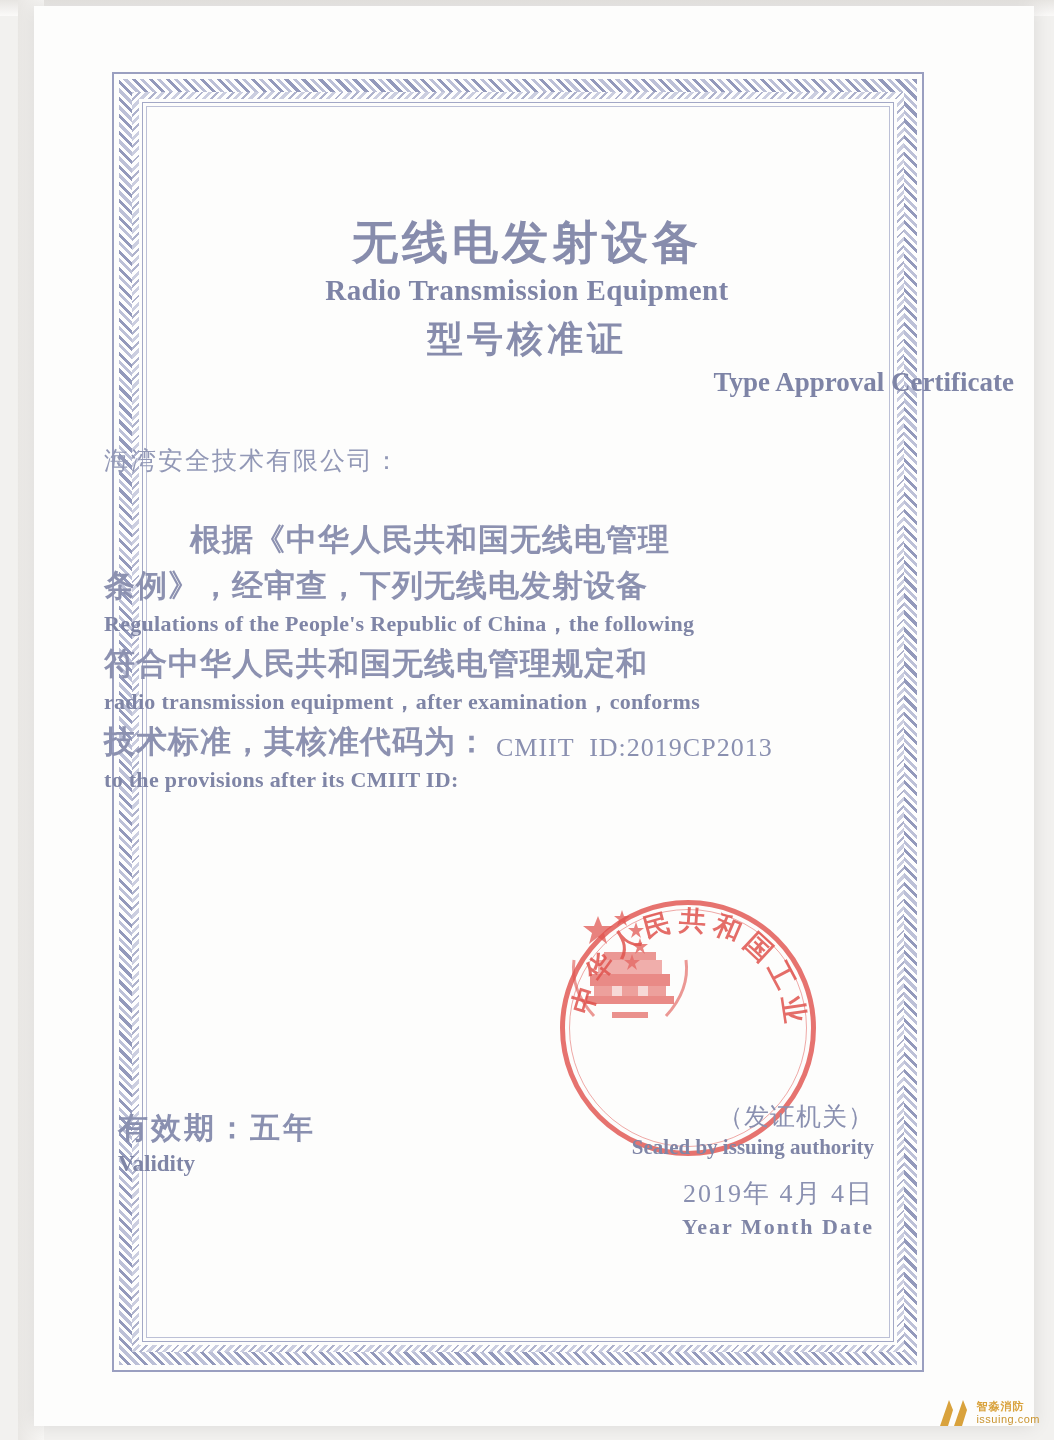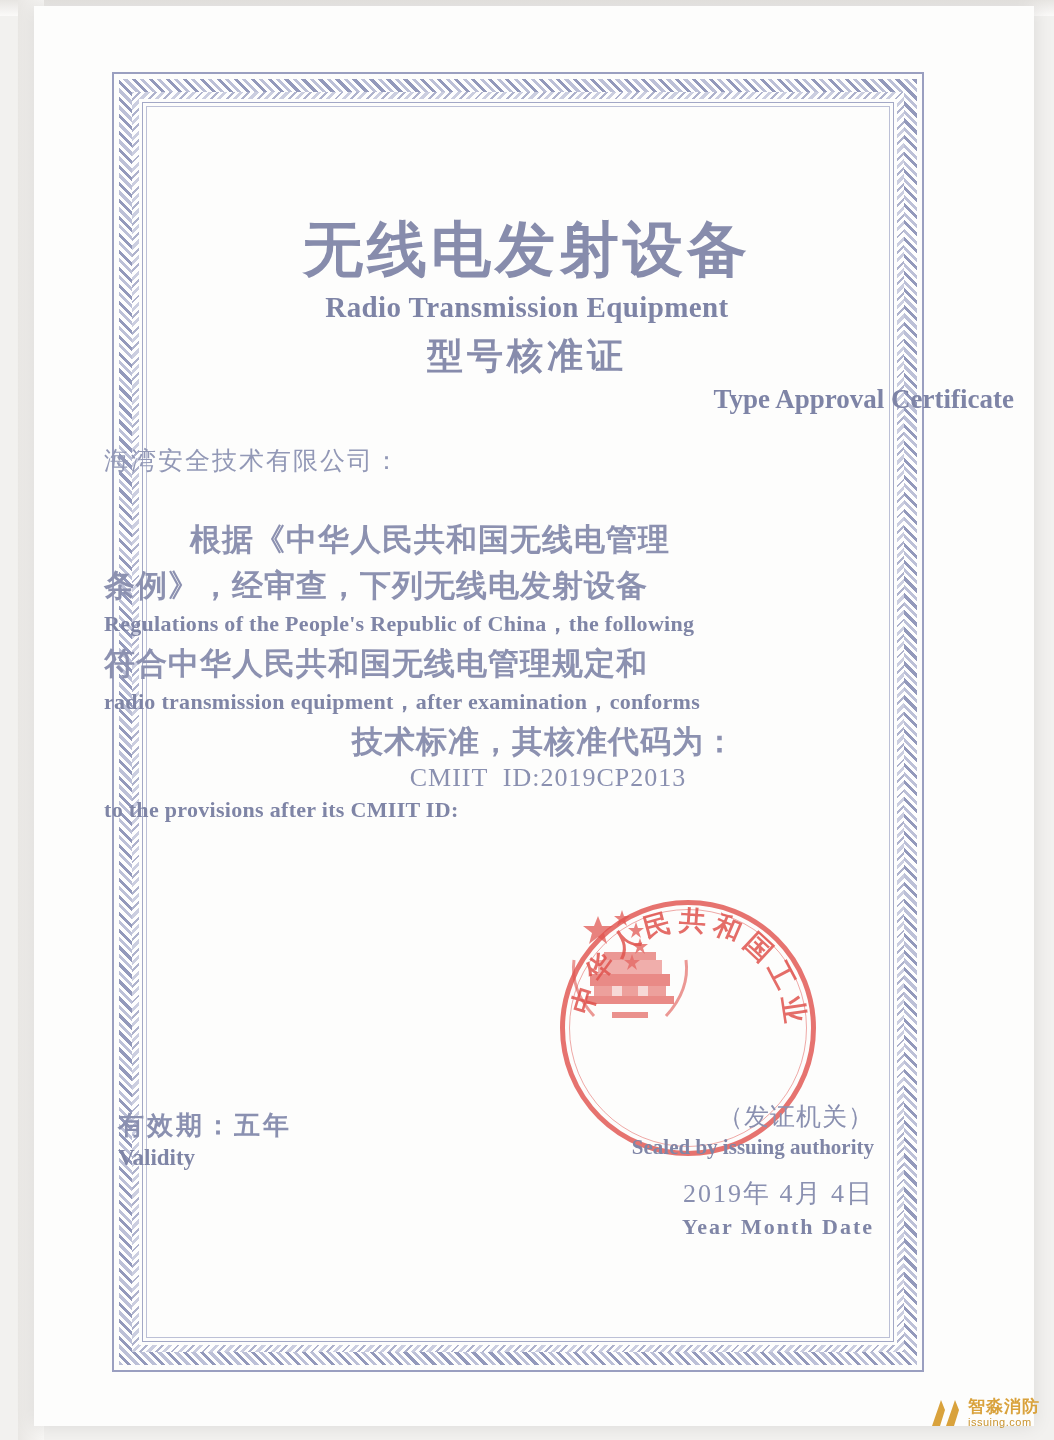--- a/index.html
+++ b/index.html
@@ -112,21 +112,21 @@
     position: absolute;
     left: 40px;
     right: 40px;
     top: 215px;
     text-align: center;
     color: #8a8fae;
   }
   .title-cn {
     font-family: "Liberation Sans", sans-serif;
     font-weight: bold;
-    font-size: 60px;
+    font-size: 46px;
     letter-spacing: 4px;
     color: #878cac;
     line-height: 1.18;
   }
   .title-en {
     font-family: "Liberation Serif", serif;
     font-weight: bold;
     font-size: 29px;
     letter-spacing: 0.4px;
     color: #7e84a6;
@@ -187,22 +187,21 @@
     letter-spacing: 0.3px;
     line-height: 1.35;
     margin-top: 2px;
   }
   .en-line.just {
     padding-left: 2px;
     word-spacing: 5px;
   }
   .row-code {
     display: flex;
-    align-items: center;
-    flex-direction: column;
+    align-items: flex-end;
   }
   .cmiit {
     font-family: "Liberation Serif", serif;
     font-size: 26px;
     color: #8a90b0;
     letter-spacing: 1px;
     margin-left: 8px;
     white-space: pre;
   }
 
@@ -239,21 +238,21 @@
   }
 
   
   .validity {
     position: absolute;
     left: 118px;
     top: 1108px;
   }
   .validity-cn {
     font-family: "Liberation Sans", sans-serif;
-    font-size: 26px;
+    font-size: 30px;
     font-weight: bold;
     color: #8a90b0;
     letter-spacing: 3px;
   }
   .validity-en {
     font-family: "Liberation Serif", serif;
     font-size: 23px;
     font-weight: bold;
     color: #7f85a6;
     margin-top: 2px;
@@ -305,21 +304,21 @@
     align-items: center;
     gap: 6px;
   }
   .wm-mark {
     width: 34px;
     height: 34px;
     position: relative;
   }
   .wm-text-main {
     font-family: "Liberation Sans", sans-serif;
-    font-size: 17px;
+    font-size: 11px;
     color: #d9a23c;
     font-weight: bold;
     letter-spacing: 1px;
     line-height: 1.05;
   }
   .wm-text-sub {
     font-family: "Liberation Sans", sans-serif;
     font-size: 11px;
     color: #c9942f;
     letter-spacing: 0.5px;

